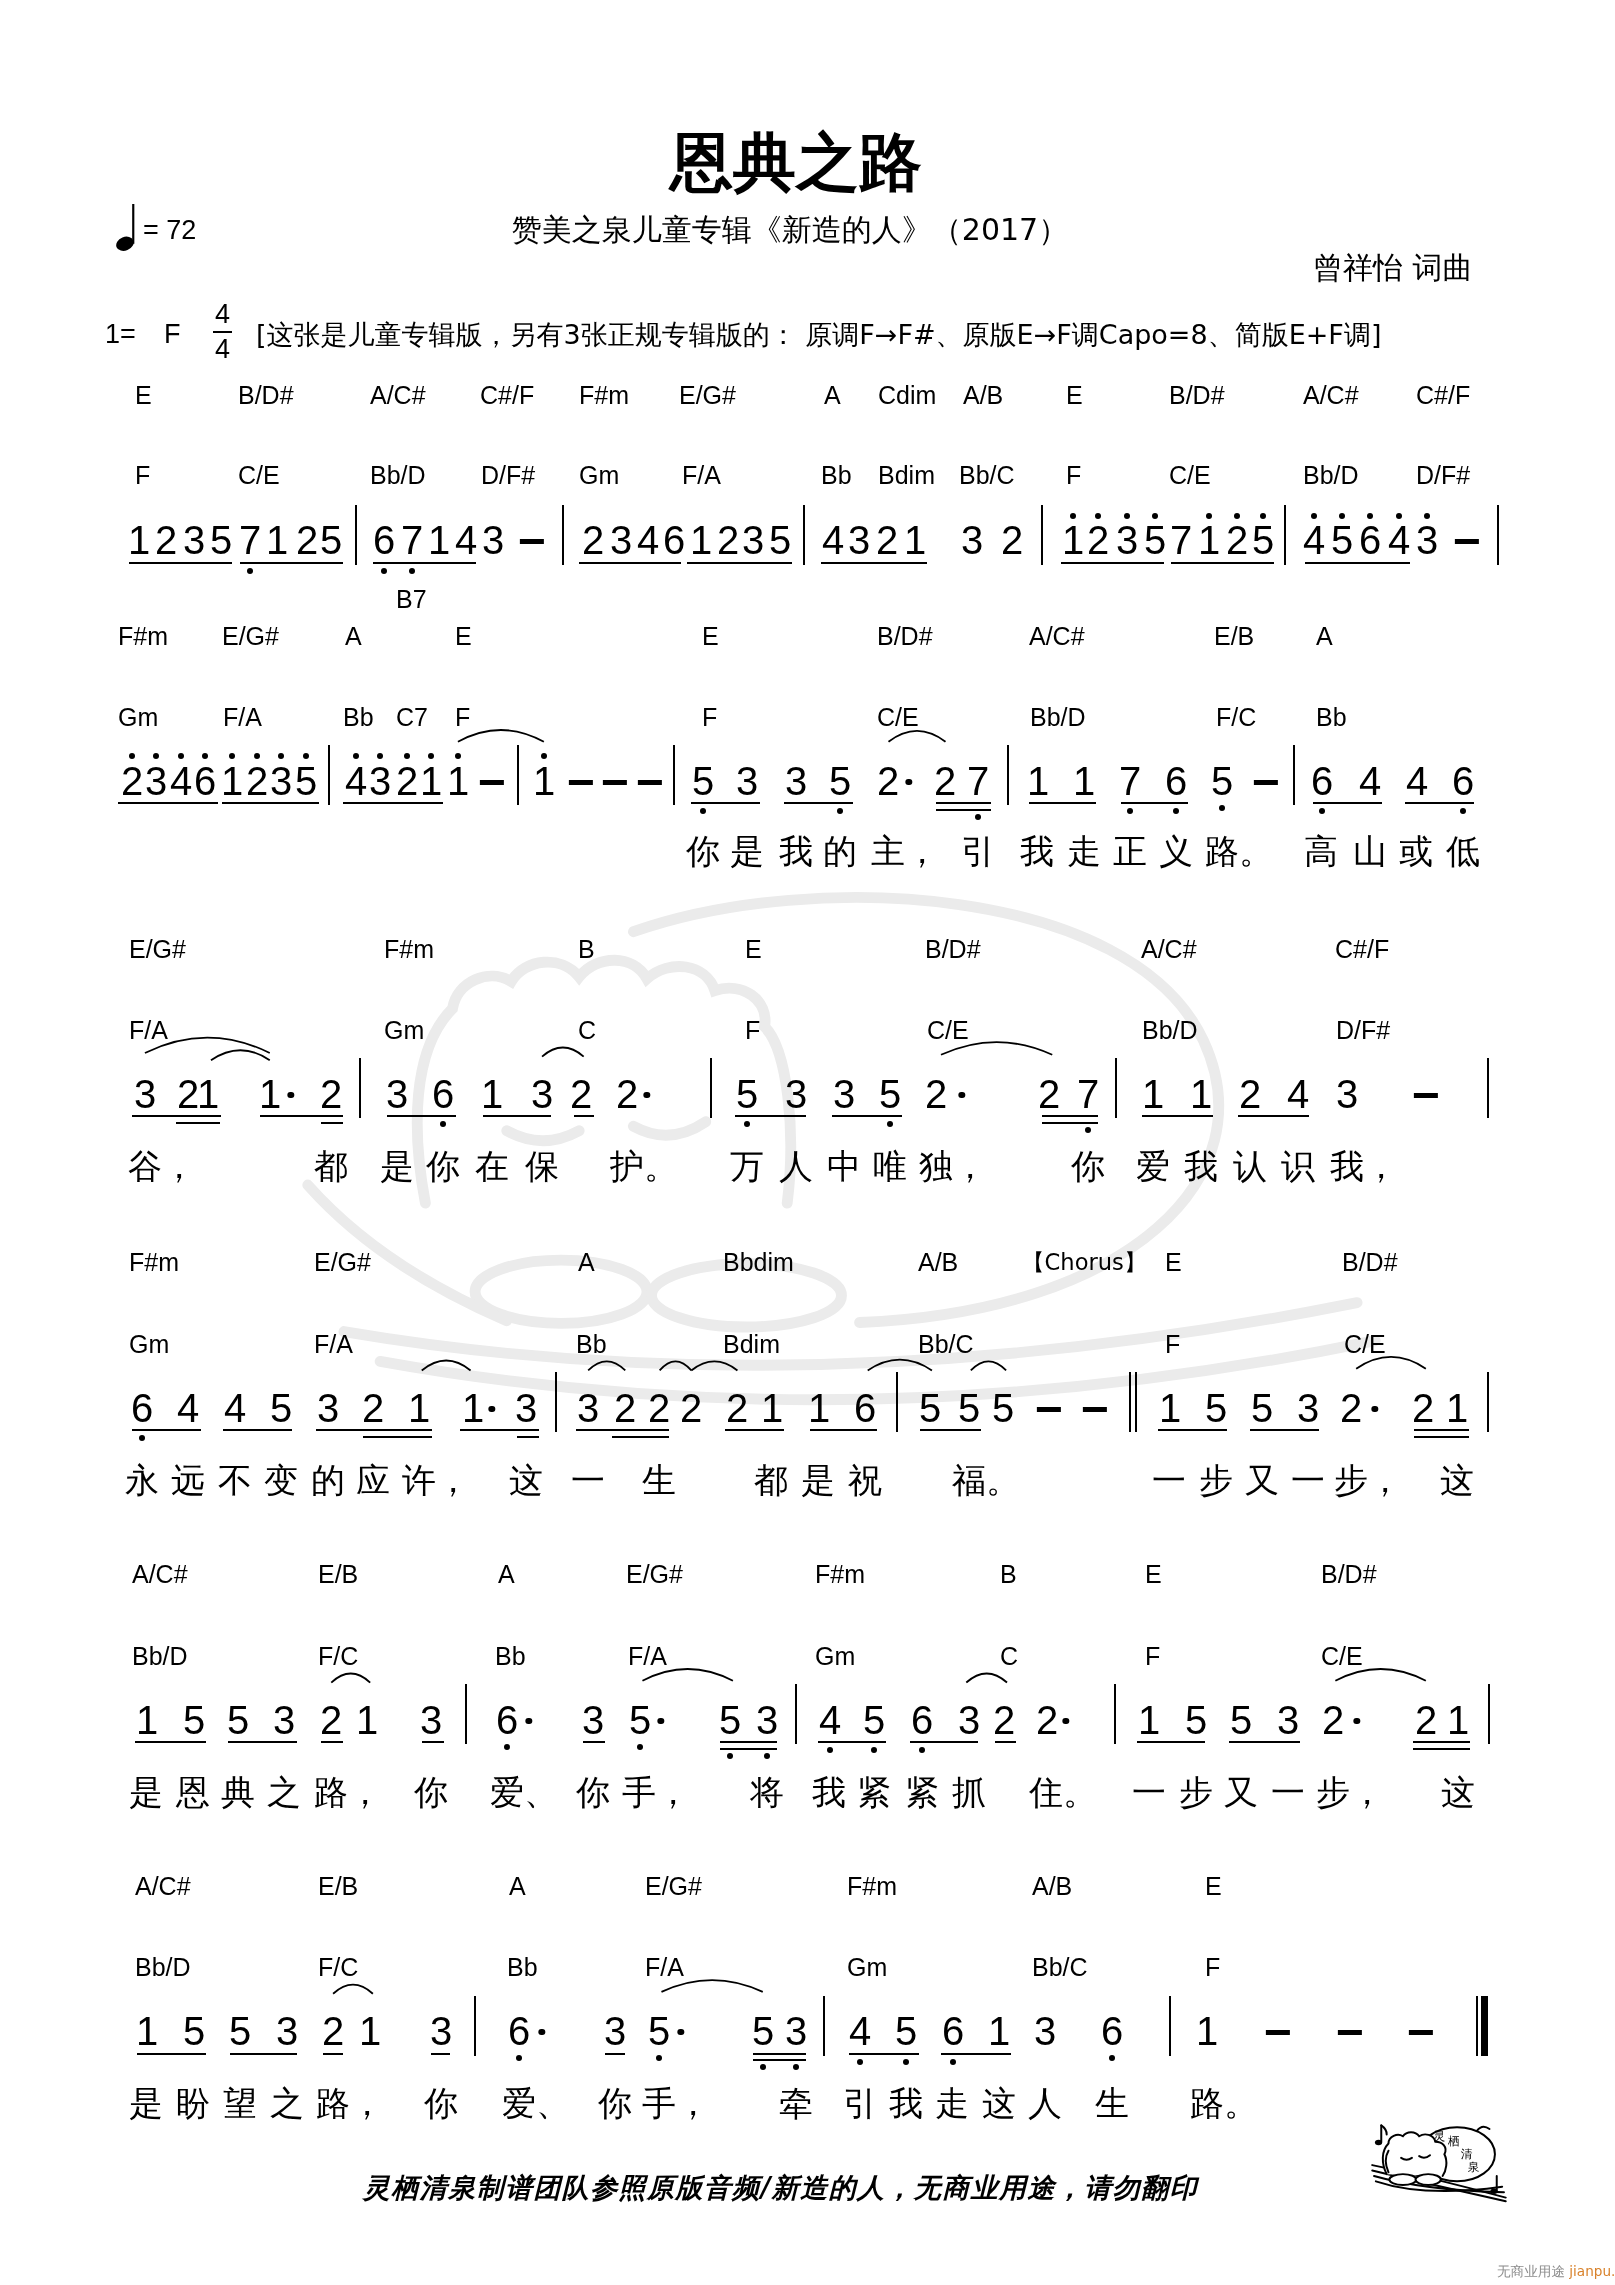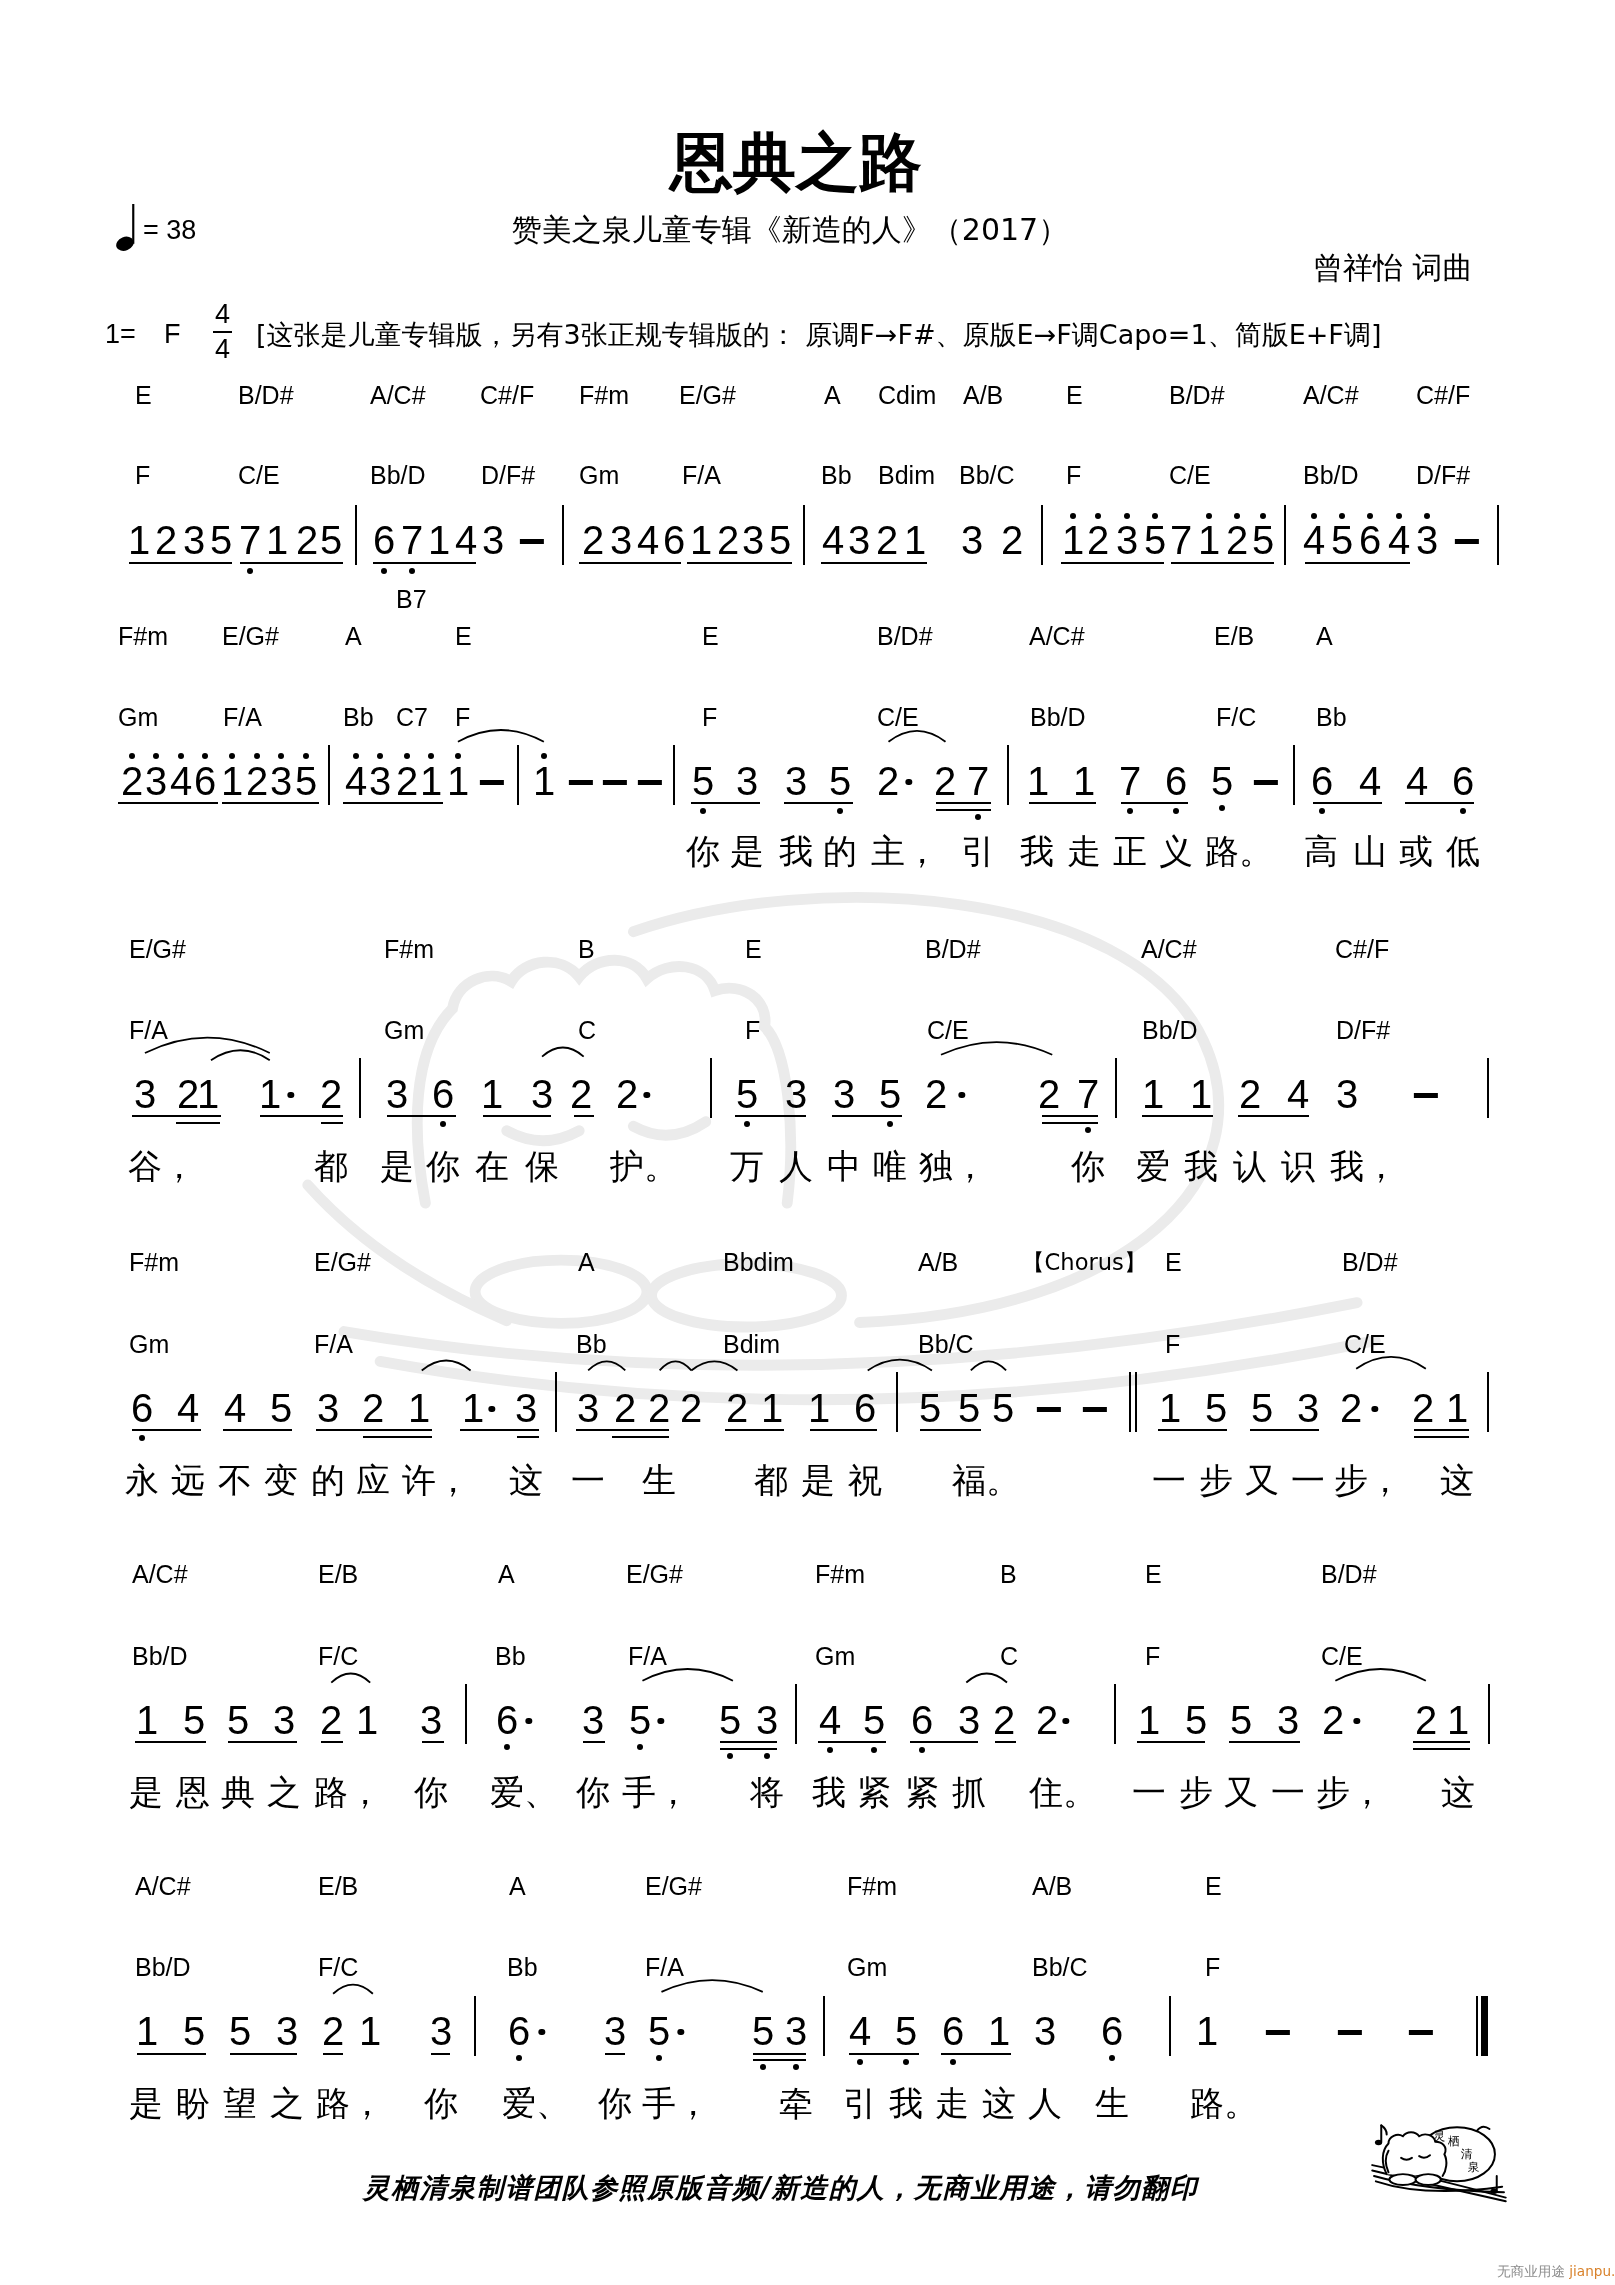--- a/index.html
+++ b/index.html
@@ -51,31 +51,31 @@
       <path d="M420 1505 Q950 1600 1520 1482"></path>
     </g>
   </svg>
 
   <div class="abs title">恩典之路</div>
 
   <svg class="abs tempo-icon" viewBox="0 0 26 54" width="23.5" height="49">
     <ellipse cx="11" cy="45" rx="10" ry="7.5" transform="rotate(-22 11 45)" fill="#000"></ellipse>
     <rect x="19" y="1" width="2.4" height="44" fill="#000"></rect>
   </svg>
-  <div class="abs tempo">= 38</div>
+  <div class="abs tempo">= 72</div>
 
   <div class="abs album">赞美之泉儿童专辑《新造的人》（2017）</div>
   <div class="abs credits">曾祥怡 词曲</div>
 
   <div class="abs key-label">1=</div>
   <div class="abs key-name">F</div>
   <div class="abs time-top">4</div>
   <div class="abs time-line"></div>
   <div class="abs time-bottom">4</div>
-  <div class="abs key-note">[这张是儿童专辑版，另有3张正规专辑版的： 原调F→F#、原版E→F调Capo=1、简版E+F调]</div>
+  <div class="abs key-note">[这张是儿童专辑版，另有3张正规专辑版的： 原调F→F#、原版E→F调Capo=8、简版E+F调]</div>
 
   <div id="score">
       <div class="system">
         <span class="chord" style="left: 135px; top: 380px;">E</span>
         <span class="chord" style="left: 238px; top: 380px;">B/D#</span>
         <span class="chord" style="left: 370px; top: 380px;">A/C#</span>
         <span class="chord" style="left: 480px; top: 380px;">C#/F</span>
         <span class="chord" style="left: 579px; top: 380px;">F#m</span>
         <span class="chord" style="left: 679px; top: 380px;">E/G#</span>
         <span class="chord" style="left: 824px; top: 380px;">A</span>

